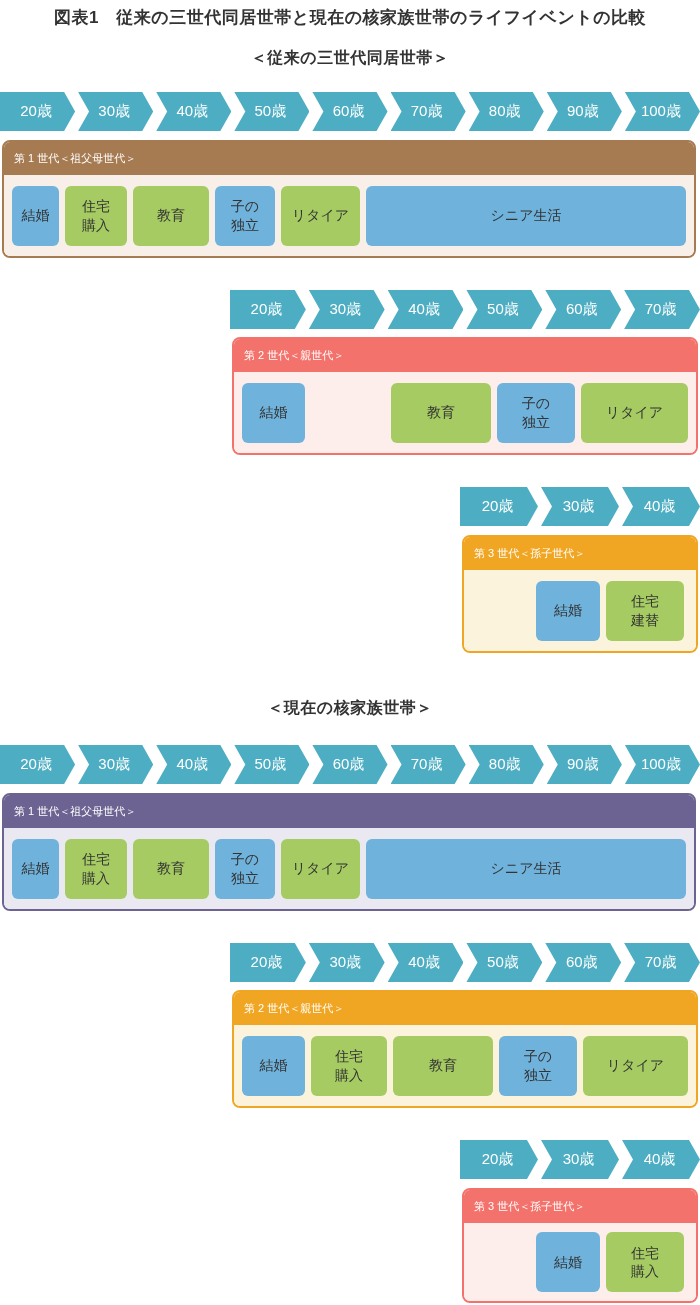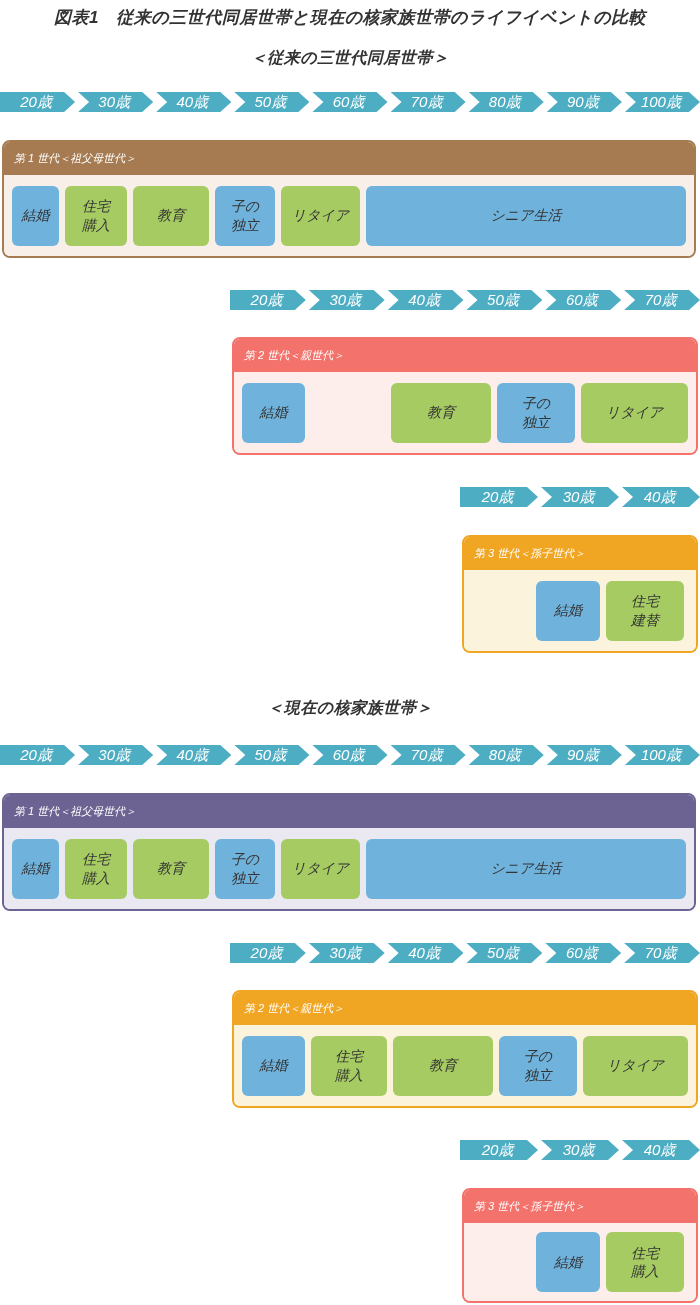--- a/index.html
+++ b/index.html
@@ -2,31 +2,31 @@
 <html><head>
 <meta charset="utf-8">
 <style>
   * { margin: 0; padding: 0; box-sizing: border-box; }
   html, body { background: #ffffff; }
   body {
     width: 700px; height: 1305px; position: relative;
     font-family: "Liberation Sans", "DejaVu Sans", sans-serif;
     color: #333333;
   }
-  .abs { position: absolute; font-style: italic; }
+  .abs { position: absolute; }
   .page-title {
     top: 6px; left: 0; width: 700px; text-align: center;
     font-size: 17px; font-weight: bold; letter-spacing: 0.5px;
   }
   .section-heading {
     left: 0; width: 700px; text-align: center;
     font-size: 16px; font-weight: bold; letter-spacing: 0.5px;
   }
   
-  .timeline { display: flex; gap: 3px; height: 20px; }
+  .timeline { display: flex; gap: 3px; height: 39px; }
   .tl-seg {
     flex: 1; display: flex; align-items: center; justify-content: center;
     color: #ffffff; font-size: 15px; padding-right: 7px; padding-left: 4px;
     clip-path: polygon(0 0, calc(100% - 11px) 0, 100% 50%, calc(100% - 11px) 100%, 0 100%, 11px 50%);
   }
   .tl-seg:first-child {
     clip-path: polygon(0 0, calc(100% - 11px) 0, 100% 50%, calc(100% - 11px) 100%, 0 100%);
   }
   
   .gen-box {

